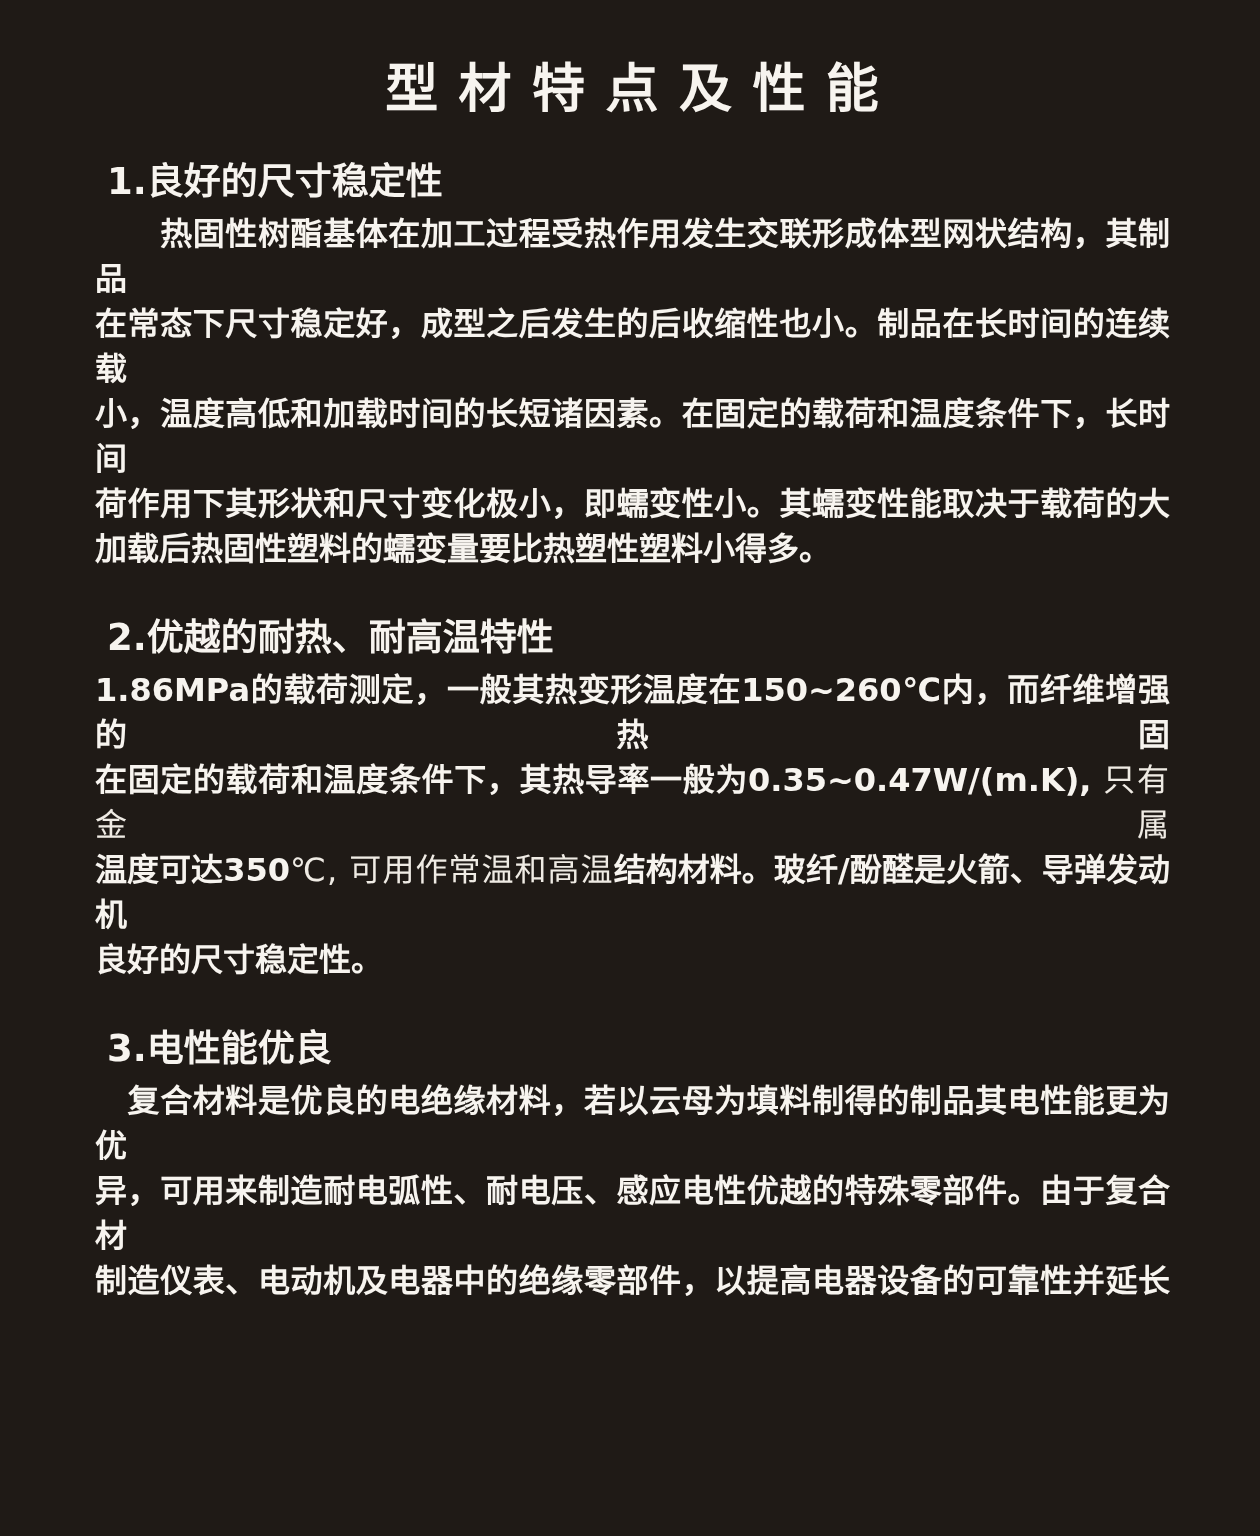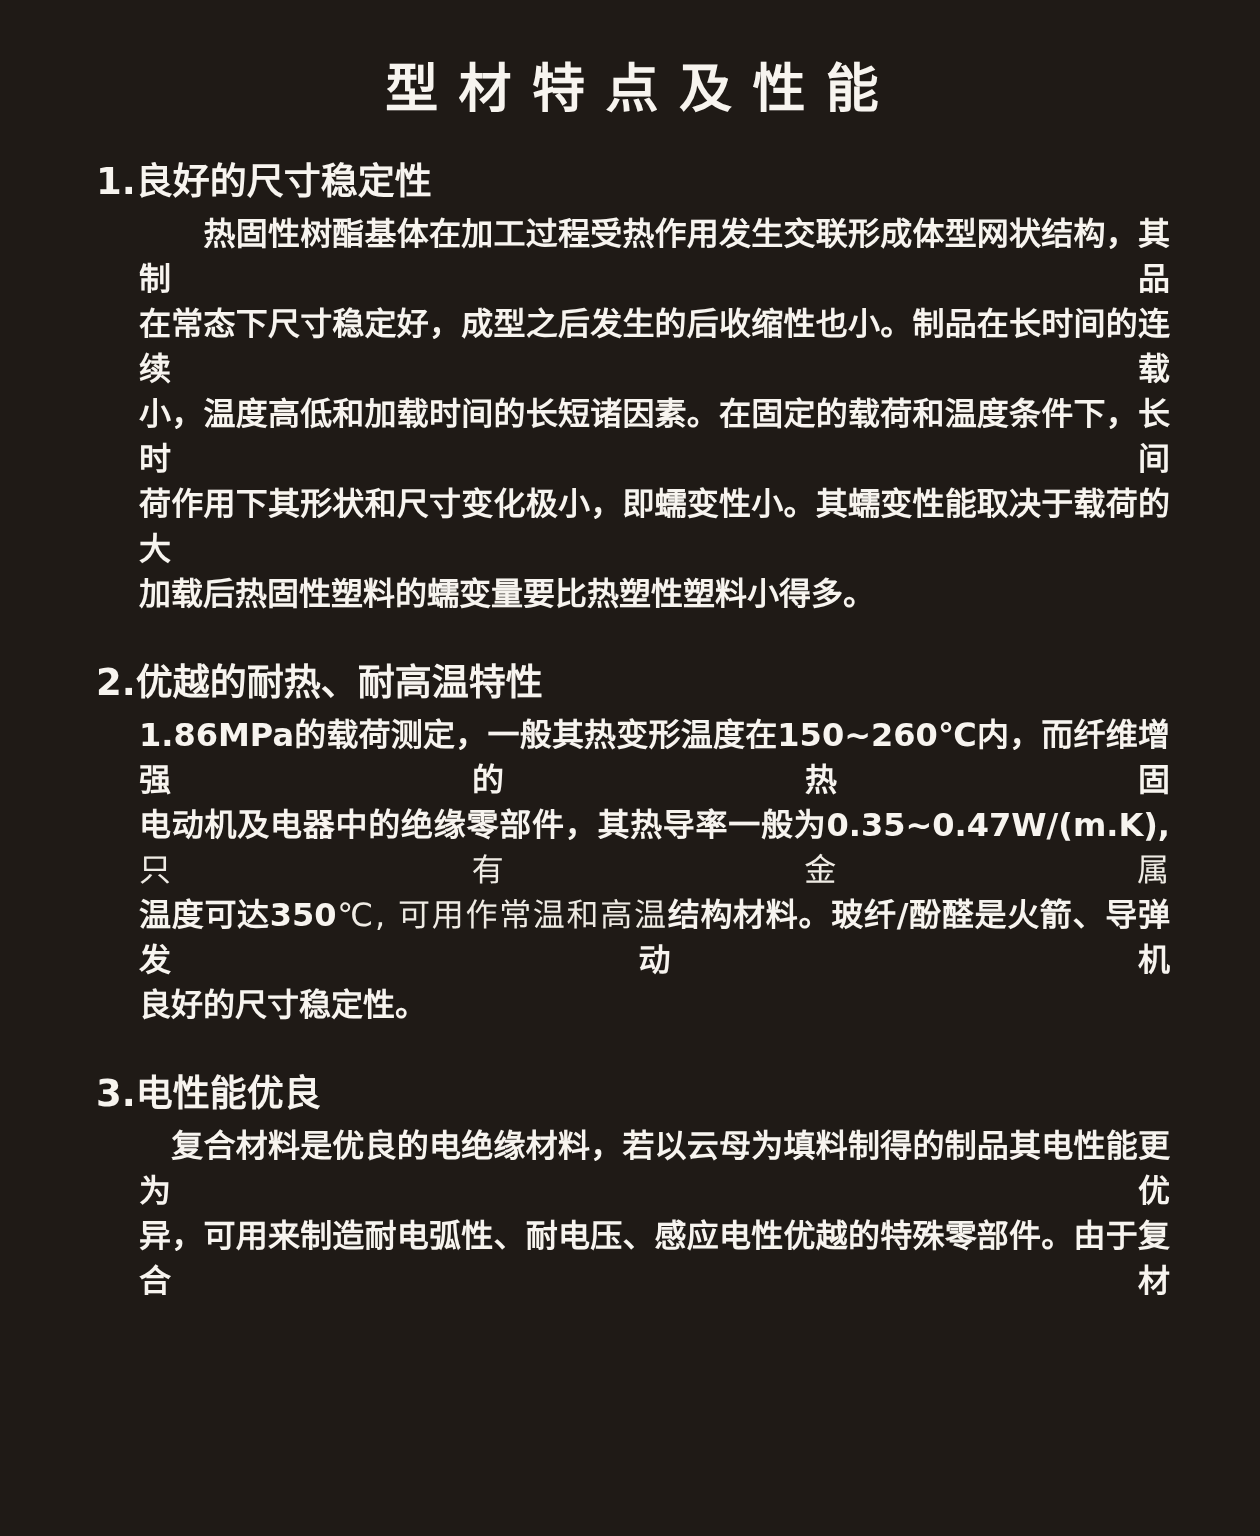--- a/index.html
+++ b/index.html
@@ -23,39 +23,38 @@
   }
   .title {
     margin: 6px 0 0 0;
     font-size: 53px;
     line-height: 62px;
     font-weight: 700;
     text-align: center;
     letter-spacing: 1px;
   }
   .section .heading {
-    margin: 44px 0 8px 1px;
+    margin: 44px 0 8px 12px;
     font-size: 37px;
     line-height: 44px;
     font-weight: 700;
   }
   .sections > .section:first-child .heading {
     margin-top: 40px;
   }
   .para {
     margin: 0;
   }
   .line {
     font-size: 32px;
     line-height: 45px;
     font-weight: 700;
     text-align: justify;
     text-align-last: justify;
     white-space: pre-wrap;
-    margin-left: 44px;
   }
   .line.last {
     text-align-last: left;
   }
   .run-b {
     font-weight: 700;
   }
   .run-l {
     font-weight: 400;
     letter-spacing: 1px;
@@ -75,21 +74,21 @@
           <div class="line"><span class="run-b">在常态下尺寸稳定好，成型之后发生的后收缩性也小。制品在长时间的连续载</span></div>
           <div class="line"><span class="run-b">小，温度高低和加载时间的长短诸因素。在固定的载荷和温度条件下，长时间</span></div>
           <div class="line"><span class="run-b">荷作用下其形状和尺寸变化极小，即蠕变性小。其蠕变性能取决于载荷的大</span></div>
           <div class="line last"><span class="run-b">加载后热固性塑料的蠕变量要比热塑性塑料小得多。</span></div>
         </div>
       </section>
       <section class="section">
         <h2 class="heading">2.优越的耐热、耐高温特性</h2>
         <div class="para">
           <div class="line"><span class="run-b">1.86MPa的载荷测定，一般其热变形温度在150~260℃内，而纤维增强的热固</span></div>
-          <div class="line"><span class="run-b">电动机及电器中的绝缘零部件，其热导率一般为0.35~0.47W/(m.K),</span><span class="run-l"> 只有金属</span></div>
+          <div class="line"><span class="run-b">在固定的载荷和温度条件下，其热导率一般为0.35~0.47W/(m.K),</span><span class="run-l"> 只有金属</span></div>
           <div class="line"><span class="run-b">温度可达350</span><span class="run-l">℃, 可用作常温和高温</span><span class="run-b">结构材料。玻纤/酚醛是火箭、导弹发动机</span></div>
           <div class="line last"><span class="run-b">良好的尺寸稳定性。</span></div>
         </div>
       </section>
       <section class="section">
         <h2 class="heading">3.电性能优良</h2>
         <div class="para">
           <div class="line"><span class="run-b">　复合材料是优良的电绝缘材料，若以云母为填料制得的制品其电性能更为优</span></div>
           <div class="line"><span class="run-b">异，可用来制造耐电弧性、耐电压、感应电性优越的特殊零部件。由于复合材</span></div>
           <div class="line"><span class="run-b">制造仪表、电动机及电器中的绝缘零部件，以提高电器设备的可靠性并延长其</span></div>

